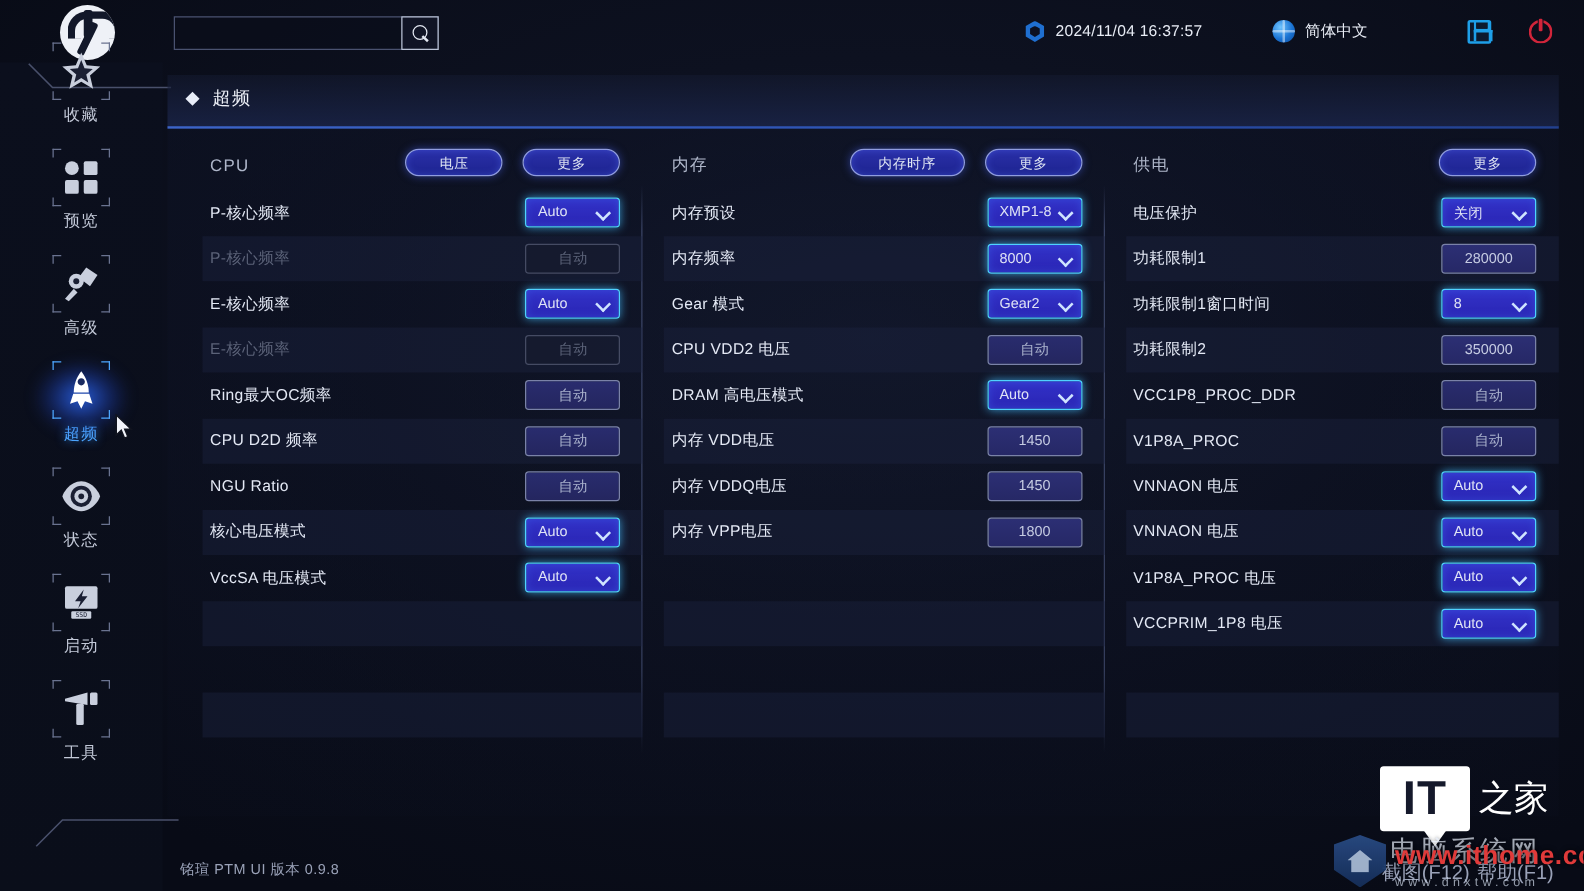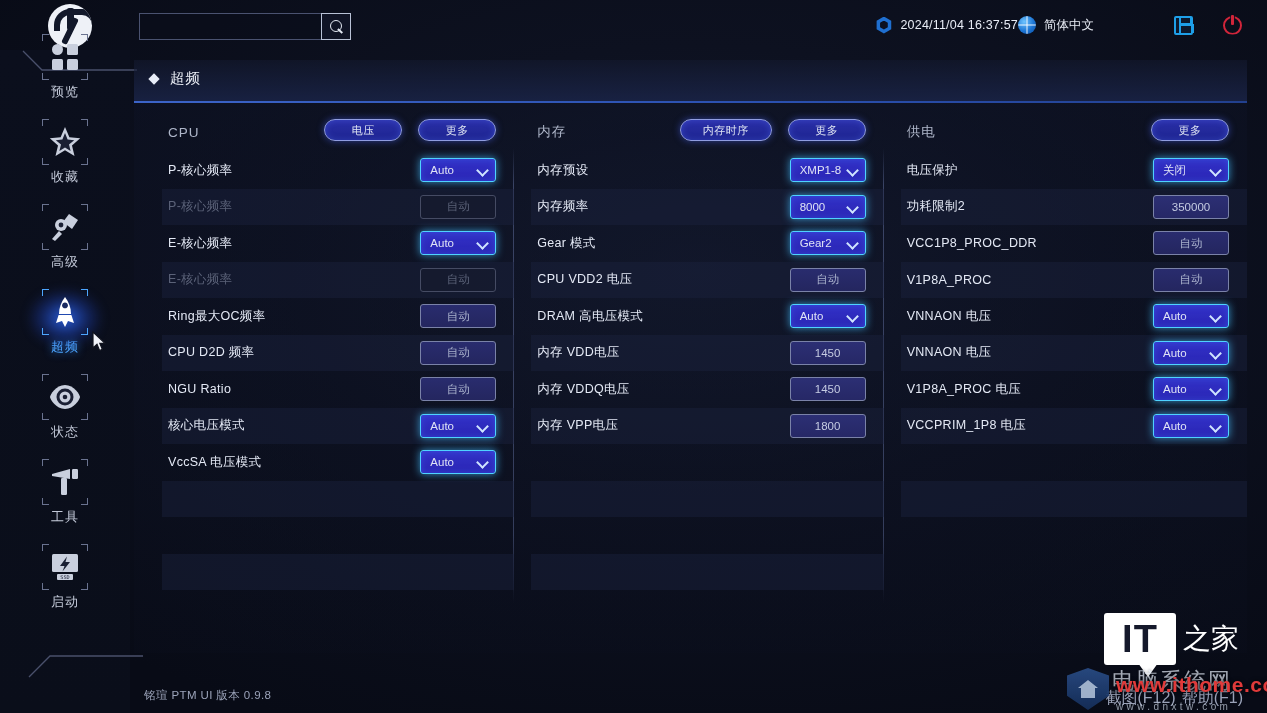--- a/index.html
+++ b/index.html
@@ -339,21 +339,21 @@
     </div>
 
     <div class="search-box">
       <input style="width: 100%; height: 100%; background: transparent; border: none; outline: none; color: rgb(223, 229, 243); font-size: 12px; padding: 0px 8px; font-family: &quot;Liberation Sans&quot;, sans-serif;" value="" placeholder="">
     </div>
     <div class="search-btn">
       <div class="mag"></div>
     </div>
 
     <div class="hdr-right">
-      <div class="hdr-item" style="">
+      <div class="hdr-item" style="margin-right:56px;">
         <div class="hex-icon"></div>
         <span class="datetime">2024/11/04 16:37:57</span>
       </div>
       <div class="hdr-item" style="margin-right:80px;">
         <div class="globe"></div>
         <span class="lang-label">简体中文</span>
       </div>
       <div style="margin-right:30px;">
         <div class="save-icon"></div>
       </div>
@@ -367,20 +367,34 @@
   <div class="sidebar"></div>
 
   <svg class="side-deco-top" viewBox="0 0 115 22">
     <path d="M1,1 L20,20 L115,20" fill="none" stroke="#49506b" stroke-width="1.3"></path>
   </svg>
   <svg class="side-deco-bot" viewBox="0 0 115 30">
     <path d="M1,29 L22,8 L115,8" fill="none" stroke="#49506b" stroke-width="1.3"></path>
   </svg>
 
   <div class="nav-list">
+
+    <div class="nav-item">
+      <div class="nav-glyph">
+        <span class="corner c-tl"></span>
+          <span class="corner c-tr"></span>
+        <span class="corner c-bl"></span>
+          <span class="corner c-br"></span>
+        <svg width="32" height="32" viewBox="0 0 32 32">
+          <path class="gl" d="M16,1 L20.4,11.2 L31.2,12.2 L23,19.4 L25.5,30 L16,24.3 L6.5,30 L9,19.4 L0.8,12.2 L11.6,11.2 Z"></path>
+          <path d="M16,7 L18.6,13.6 L25.2,14.2 L20,18.5 L21.6,25 L16,21.4 L10.4,25 L12,18.5 L6.8,14.2 L13.4,13.6 Z" fill="#1a1f33"></path>
+        </svg>
+      </div>
+      <div class="nav-label">收藏</div>
+    </div>
 
     <div class="nav-item">
       <div class="nav-glyph">
         <span class="corner c-tl"></span>
           <span class="corner c-tr"></span>
         <span class="corner c-bl"></span>
           <span class="corner c-br"></span>
         <svg width="30" height="30" viewBox="0 0 30 30">
           <rect class="gl" x="2" y="2" width="11" height="11" rx="5.5"></rect>
           <rect class="gl" x="17" y="2" width="11" height="11" rx="1.5"></rect>
@@ -390,34 +404,20 @@
       </div>
       <div class="nav-label">预览</div>
     </div>
 
     <div class="nav-item">
       <div class="nav-glyph">
         <span class="corner c-tl"></span>
           <span class="corner c-tr"></span>
         <span class="corner c-bl"></span>
           <span class="corner c-br"></span>
-        <svg width="32" height="32" viewBox="0 0 32 32">
-          <path class="gl" d="M16,1 L20.4,11.2 L31.2,12.2 L23,19.4 L25.5,30 L16,24.3 L6.5,30 L9,19.4 L0.8,12.2 L11.6,11.2 Z"></path>
-          <path d="M16,7 L18.6,13.6 L25.2,14.2 L20,18.5 L21.6,25 L16,21.4 L10.4,25 L12,18.5 L6.8,14.2 L13.4,13.6 Z" fill="#1a1f33"></path>
-        </svg>
-      </div>
-      <div class="nav-label">收藏</div>
-    </div>
-
-    <div class="nav-item">
-      <div class="nav-glyph">
-        <span class="corner c-tl"></span>
-          <span class="corner c-tr"></span>
-        <span class="corner c-bl"></span>
-          <span class="corner c-br"></span>
         <svg width="30" height="30" viewBox="0 0 30 30">
           <path class="gl" d="M19,2 L28,8 L22,17 L13,10 Z"></path>
           <circle class="gl" cx="11" cy="13" r="6"></circle>
           <circle cx="11" cy="13" r="2.4" fill="#1a1f33"></circle>
           <path class="gl" d="M2,27 L9,19 L12,22 L5,29 Z"></path>
         </svg>
       </div>
       <div class="nav-label">高级</div>
     </div>
 
@@ -452,42 +452,42 @@
       <div class="nav-label">状态</div>
     </div>
 
     <div class="nav-item">
       <div class="nav-glyph">
         <span class="corner c-tl"></span>
           <span class="corner c-tr"></span>
         <span class="corner c-bl"></span>
           <span class="corner c-br"></span>
         <svg width="30" height="30" viewBox="0 0 30 30">
-          <path class="gl" d="M2,7 L20,2 L20,12 L2,9 Z"></path>
-          <rect class="gl" x="22" y="2" width="6" height="10" rx="1.2"></rect>
-          <rect class="gl" x="11" y="11" width="6" height="17" rx="1.2"></rect>
+          <rect class="gl" x="2" y="2" width="26" height="18" rx="1.5"></rect>
+          <path d="M17,4.5 L10,14 L14.5,14 L12.5,19.5 L20,10 L15.5,10 Z" fill="#1a1f33"></path>
+          <rect class="gl" x="7" y="22" width="16" height="6" rx="1"></rect>
+          <text x="15" y="26.8" text-anchor="middle" font-size="5.2" fill="#1a1f33" font-family="DejaVu Sans Mono, monospace">SSD</text>
         </svg>
       </div>
-      <div class="nav-label">工具</div>
+      <div class="nav-label">启动</div>
     </div>
 
     <div class="nav-item">
       <div class="nav-glyph">
         <span class="corner c-tl"></span>
           <span class="corner c-tr"></span>
         <span class="corner c-bl"></span>
           <span class="corner c-br"></span>
         <svg width="30" height="30" viewBox="0 0 30 30">
-          <rect class="gl" x="2" y="2" width="26" height="18" rx="1.5"></rect>
-          <path d="M17,4.5 L10,14 L14.5,14 L12.5,19.5 L20,10 L15.5,10 Z" fill="#1a1f33"></path>
-          <rect class="gl" x="7" y="22" width="16" height="6" rx="1"></rect>
-          <text x="15" y="26.8" text-anchor="middle" font-size="5.2" fill="#1a1f33" font-family="DejaVu Sans Mono, monospace">SSD</text>
+          <path class="gl" d="M2,7 L20,2 L20,12 L2,9 Z"></path>
+          <rect class="gl" x="22" y="2" width="6" height="10" rx="1.2"></rect>
+          <rect class="gl" x="11" y="11" width="6" height="17" rx="1.2"></rect>
         </svg>
       </div>
-      <div class="nav-label">启动</div>
+      <div class="nav-label">工具</div>
     </div>
   </div>
 
   <svg class="cursor" viewBox="0 0 16 22">
     <path d="M1,1 L1,17 L5,13.3 L7.6,19.5 L10.3,18.3 L7.8,12.3 L13,12.3 Z" fill="#f2f4fa" stroke="#11141f" stroke-width="1.2"></path>
   </svg>
 
   <div class="content">
 
     <div class="tabstrip"></div>
@@ -632,20 +632,31 @@
           </div>
           <div class="rows">
             <div class="row">
                 <span class="row-label">电压保护</span>
                 <div class="ctl dropdown">
                   <span>关闭</span>
                   <span class="caret"></span>
                 </div>
               </div>
             <div class="row alt">
+                <span class="row-label">功耗限制1</span>
+                <div class="ctl numbox">280000</div>
+              </div>
+            <div class="row">
+                <span class="row-label">功耗限制1窗口时间</span>
+                <div class="ctl dropdown">
+                  <span>8</span>
+                  <span class="caret"></span>
+                </div>
+              </div>
+            <div class="row alt">
                 <span class="row-label">功耗限制2</span>
                 <div class="ctl numbox">350000</div>
               </div>
             <div class="row">
                 <span class="row-label">VCC1P8_PROC_DDR</span>
                 <div class="ctl valuebox">自动</div>
               </div>
             <div class="row alt">
                 <span class="row-label">V1P8A_PROC</span>
                 <div class="ctl valuebox">自动</div>

